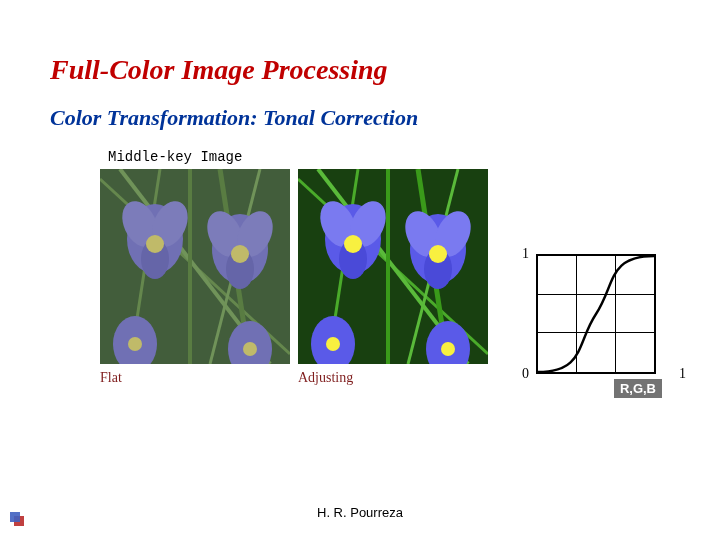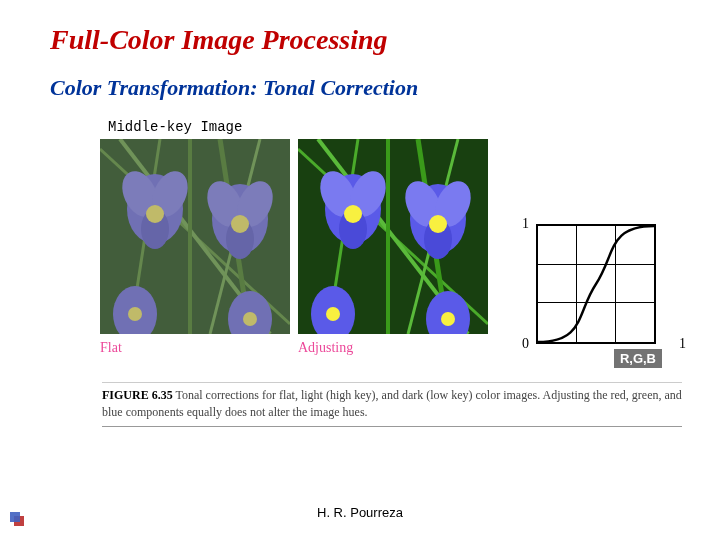--- a/index.html
+++ b/index.html
@@ -1,24 +1,24 @@
 <!DOCTYPE html>
 <html><head>
 <meta charset="utf-8">
 <style>
   * { margin: 0; padding: 0; box-sizing: border-box; }
   body { width: 720px; height: 540px; background: #fff; font-family: Georgia, 'Times New Roman', serif; position: relative; }
-  .slide { padding: 25px 40px 0 50px; }
+  .slide { padding: 55px 40px 0 50px; }
   .title { font-style: italic; font-weight: bold; font-size: 28px; color: #c00000; line-height: 1.1; }
   .subtitle { font-style: italic; font-weight: bold; font-size: 22px; color: #003399; margin-top: 19px; }
   .label { font-family: Liberation Mono, monospace; font-size: 14px; color: #000; margin: 18px 0 4px 58px; }
   .content-row { display: flex; align-items: flex-start; margin-left: 50px; }
   .img-block { position: relative; width: 190px; height: 195px; margin-right: 8px; }
   .iris-img { width: 190px; height: 195px; }
-  .img-caption { font-family: 'Times New Roman', serif; font-size: 14px; color: #ec4899; position: absolute; bottom: -22px; left: 0; }
+  .img-caption { font-family: 'Times New Roman', serif; font-size: 14px; color: #7f1d1d; position: absolute; bottom: -22px; left: 0; }
   .chart-wrap { position: relative; margin-left: 40px; margin-top: 85px; }
   .chart-box { width: 120px; height: 120px; border: 2px solid #000; position: relative; background: #fff; }
   .chart-grid-v { position: absolute; width: 1px; background: #000; height: 100%; top: 0; }
   .chart-grid-h { position: absolute; height: 1px; background: #000; width: 100%; left: 0; }
   .chart-curve { position: absolute; inset: 0; }
   .axis-tick-1 { position: absolute; left: -14px; top: -8px; font-family: 'Times New Roman', serif; font-size: 14px; }
   .axis-tick-0 { position: absolute; left: -14px; bottom: -8px; font-family: 'Times New Roman', serif; font-size: 14px; }
   .axis-tick-x1 { position: absolute; right: -30px; bottom: -8px; font-family: 'Times New Roman', serif; font-size: 14px; }
   .axis-label-rgb { position: absolute; right: -6px; bottom: -24px; background: #737373; color: #fff; font-family: Liberation Sans, sans-serif; font-size: 13px; font-weight: bold; padding: 2px 6px; }
   .figure-caption { font-family: 'Times New Roman', serif; font-size: 12px; color: #444; margin: 38px 0 0 52px; line-height: 1.4; width: 580px; border-bottom: 1px solid #999; padding-bottom: 6px; position: relative; border-top: 1px solid #ccc; padding-top: 4px; }
@@ -116,24 +116,20 @@
           <path d="M 0 120 C 48 120 40 90 60 60 C 80 30 72 0 120 0" stroke="#000" stroke-width="2.5" fill="none"></path>
         </svg>
       </div>
       <div class="axis-tick-1">1</div>
       <div class="axis-tick-0">0</div>
       <div class="axis-tick-x1">1</div>
       <div class="axis-label-rgb">R,G,B</div>
     </div>
   </div>
 
-  <div class="figure-caption">
-    <span class="fig-num">FIGURE 6.35</span>
-    <span>Tonal corrections for flat, light (high key), and dark (low key) color images. Adjusting the red, green, and blue components equally does not alter the image hues.</span>
-  </div>
 </div>
 
 <div class="footer">H. R. Pourreza</div>
 
 <svg class="corner" width="18" height="18" viewBox="0 0 18 18">
   <rect x="4" y="4" width="10" height="10" fill="#c04040"></rect>
   <rect x="0" y="0" width="10" height="10" fill="#4060c0" opacity="0.9"></rect>
 </svg>
 
 </body></html>

